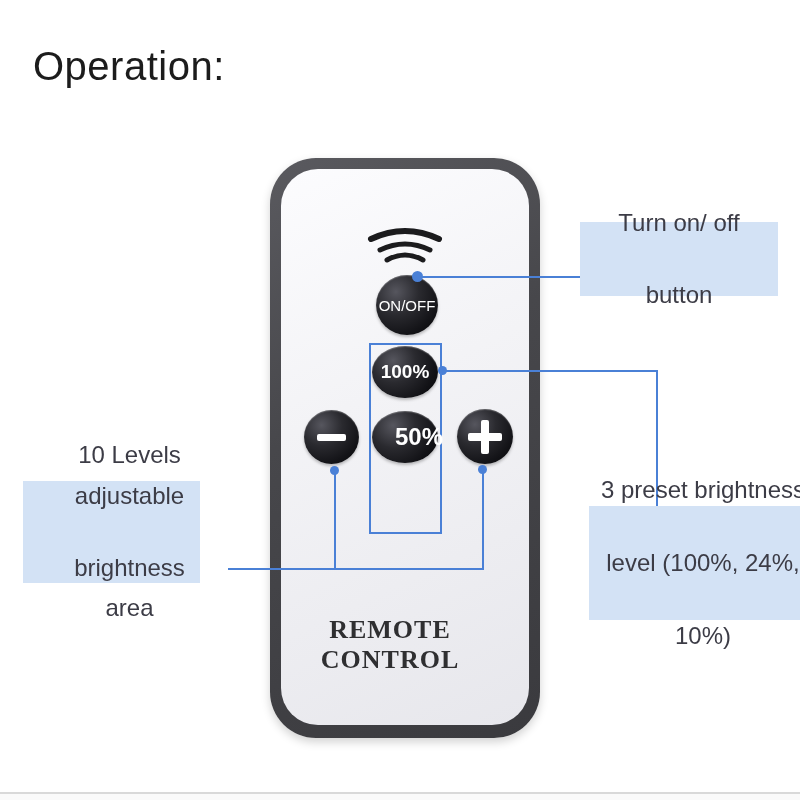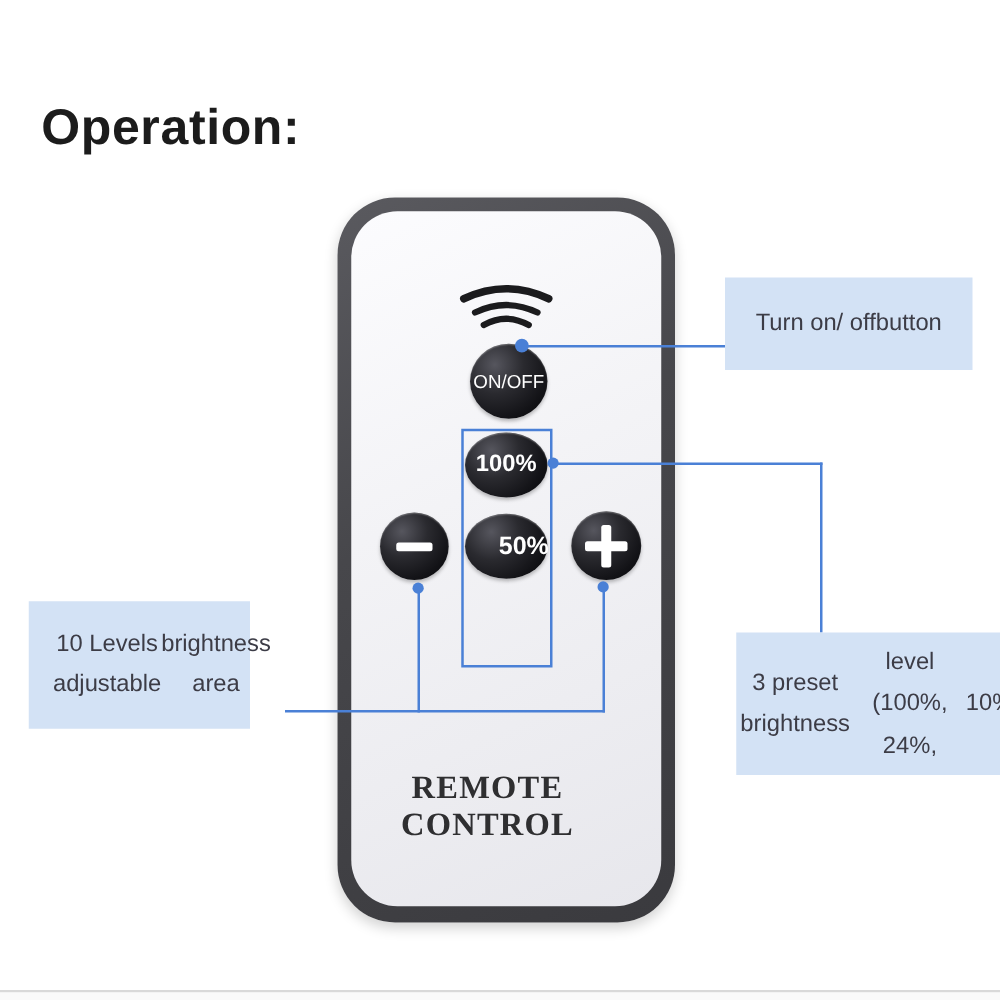--- a/index.html
+++ b/index.html
@@ -12,22 +12,21 @@
     overflow: hidden;
     font-family: "Liberation Sans", sans-serif;
   }
   .page-title {
     position: absolute;
     left: 33px;
     top: 44px;
     font-size: 40px;
     letter-spacing: 0.5px;
     color: #1c1c1c;
-    font-weight: 700;
-    margin-top: 36px;
+    font-weight: 400;
   }
   
   .remote-frame {
     position: absolute;
     left: 270px;
     top: 158px;
     width: 270px;
     height: 580px;
     border-radius: 46px;
     background: linear-gradient(150deg, #5a5a5f 0%, #47474b 40%, #3a3a3e 100%);
@@ -54,21 +53,21 @@
     border-radius: 50%;
     background: radial-gradient(circle at 32% 28%, #56565e 0%, #2a2a2f 38%, #131317 72%, #050507 100%);
     box-shadow: inset 0 1px 1px rgba(255,255,255,0.25), 0 2px 3px rgba(0,0,0,0.25);
     display: flex;
     align-items: center;
     justify-content: center;
     color: #ffffff;
   }
   .btn-power   { left: 376px; top: 275px; width: 62px; height: 60px; font-size: 15px; font-weight: normal; }
   .btn-100     { left: 372px; top: 346px; width: 66px; height: 52px; font-size: 19px; font-weight: bold; }
-  .btn-50      { left: 372px; top: 411px; width: 66px; height: 52px; font-size: 20px; font-weight: bold; padding-left: 28px; }
+  .btn-50      { left: 372px; top: 411px; width: 66px; height: 52px; font-size: 24px; font-weight: bold; padding-left: 28px; }
   .btn-10      { left: 372px; top: 477px; width: 66px; height: 52px; font-size: 19px; font-weight: bold; }
   .btn-minus   { left: 304px; top: 410px; width: 55px; height: 54px; }
   .btn-plus    { left: 457px; top: 409px; width: 56px; height: 55px; }
   .minus-bar { width: 29px; height: 7px; background: #ffffff; border-radius: 2px; }
   .plus-shape { position: relative; width: 34px; height: 34px; }
   .plus-shape .h { position: absolute; left: 0; top: 13px; width: 34px; height: 8px; background: #ffffff; border-radius: 2px; }
   .plus-shape .v { position: absolute; left: 13px; top: 0; width: 8px; height: 34px; background: #ffffff; border-radius: 2px; }
   .remote-label {
     position: absolute;
     left: 270px;
@@ -100,27 +99,28 @@
   .line-levels-h { left: 228px; top: 568px; width: 256px; height: 2px; }
   .dot-power  { left: 412px; top: 271px; width: 11px; height: 11px; }
   .dot-preset { left: 438px; top: 366px; width: 9px;  height: 9px; }
   .dot-minus  { left: 330px; top: 466px; width: 9px;  height: 9px; }
   .dot-plus   { left: 478px; top: 465px; width: 9px;  height: 9px; }
   
   .callout {
     position: absolute;
     background: #d3e2f5;
     color: #3c3c46;
-    font-size: 19px;
+    font-size: 24px;
     display: flex;
-    flex-direction: row;
+    flex-direction: column;
     align-items: center;
     justify-content: center;
     text-align: center;
     line-height: 1.7;
+    gap: 31px;
   }
   .callout-power   { left: 580px; top: 222px; width: 198px; height: 74px; }
   .callout-levels  { left: 23px;  top: 481px; width: 177px; height: 102px; padding-left: 36px; }
   .callout-presets { left: 589px; top: 506px; width: 228px; height: 114px; line-height: 1.75; }
   .bottom-rule { position: absolute; left: 0; top: 792px; width: 800px; height: 2px; background: #d9d9d9; }
   .bottom-strip { position: absolute; left: 0; top: 794px; width: 800px; height: 6px; background: #fafafa; }
 </style>
 </head>
 <body>
 

